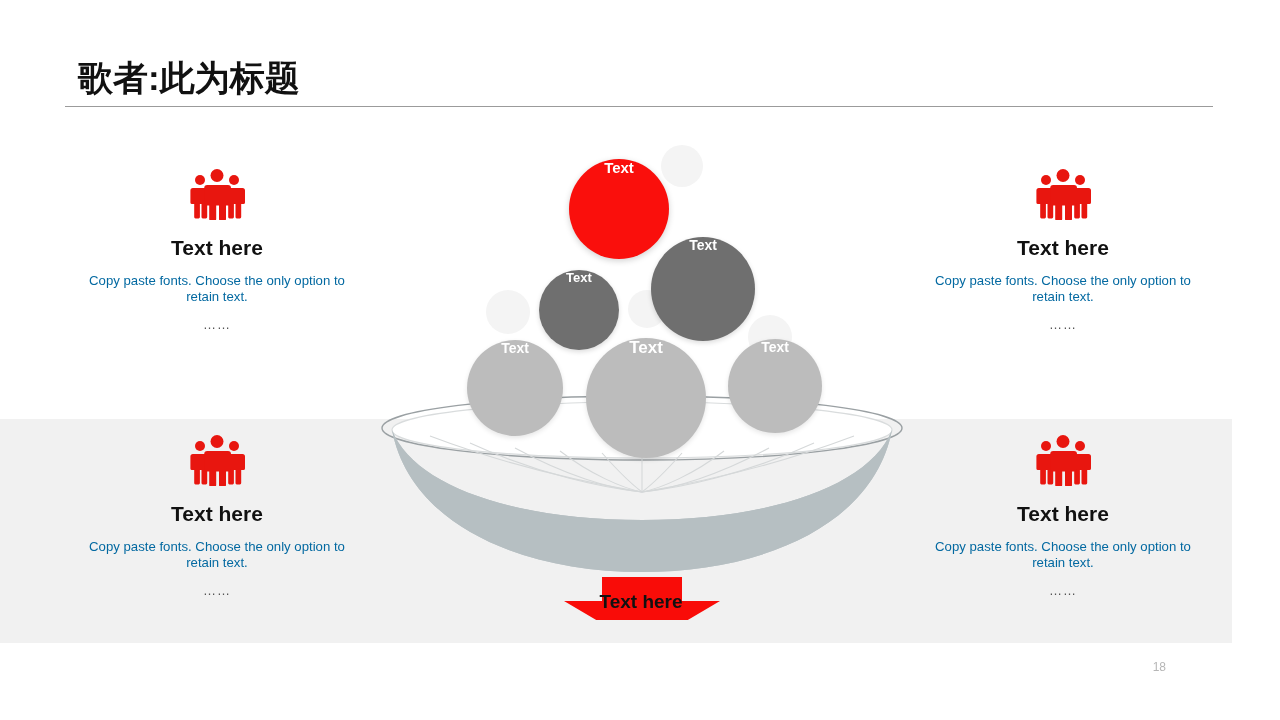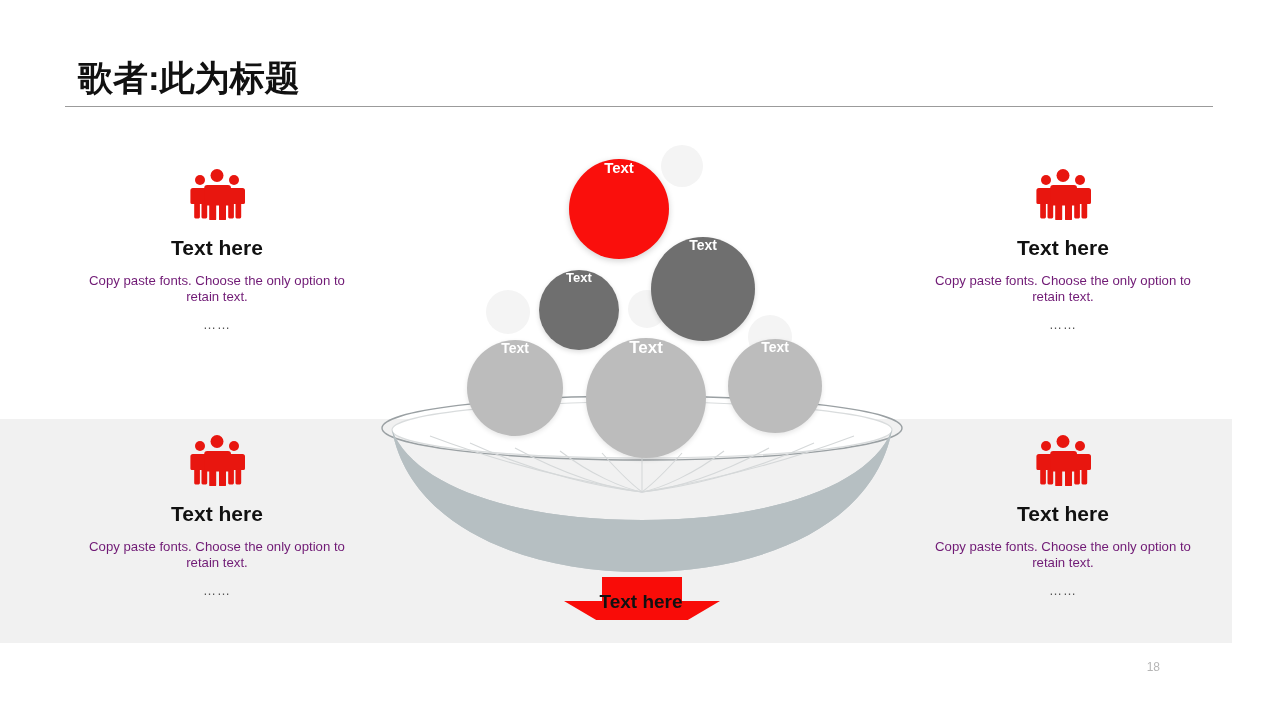--- a/index.html
+++ b/index.html
@@ -67,21 +67,21 @@
   }
   .info-heading {
     font-size: 21px;
     font-weight: bold;
     color: #111111;
     margin-bottom: 14px;
     line-height: 1.1;
   }
   .info-body {
     font-size: 13.2px;
-    color: #701a75;
+    color: #0369a1;
     line-height: 1.22;
     padding: 0 8px;
   }
   .info-dots {
     margin-top: 12px;
     font-size: 13px;
     color: #555555;
     letter-spacing: 1px;
   }
 
@@ -124,21 +124,21 @@
     width: 200px;
     text-align: center;
     font-size: 19px;
     font-weight: bold;
     color: #111111;
   }
 
   
   #page-number {
     position: absolute;
-    right: 72px;
+    right: 66px;
     bottom: 46px;
     font-size: 12px;
     color: #b6b6b6;
   }
 </style>
 </head>
 <body>
 
 <div id="slide">
 

